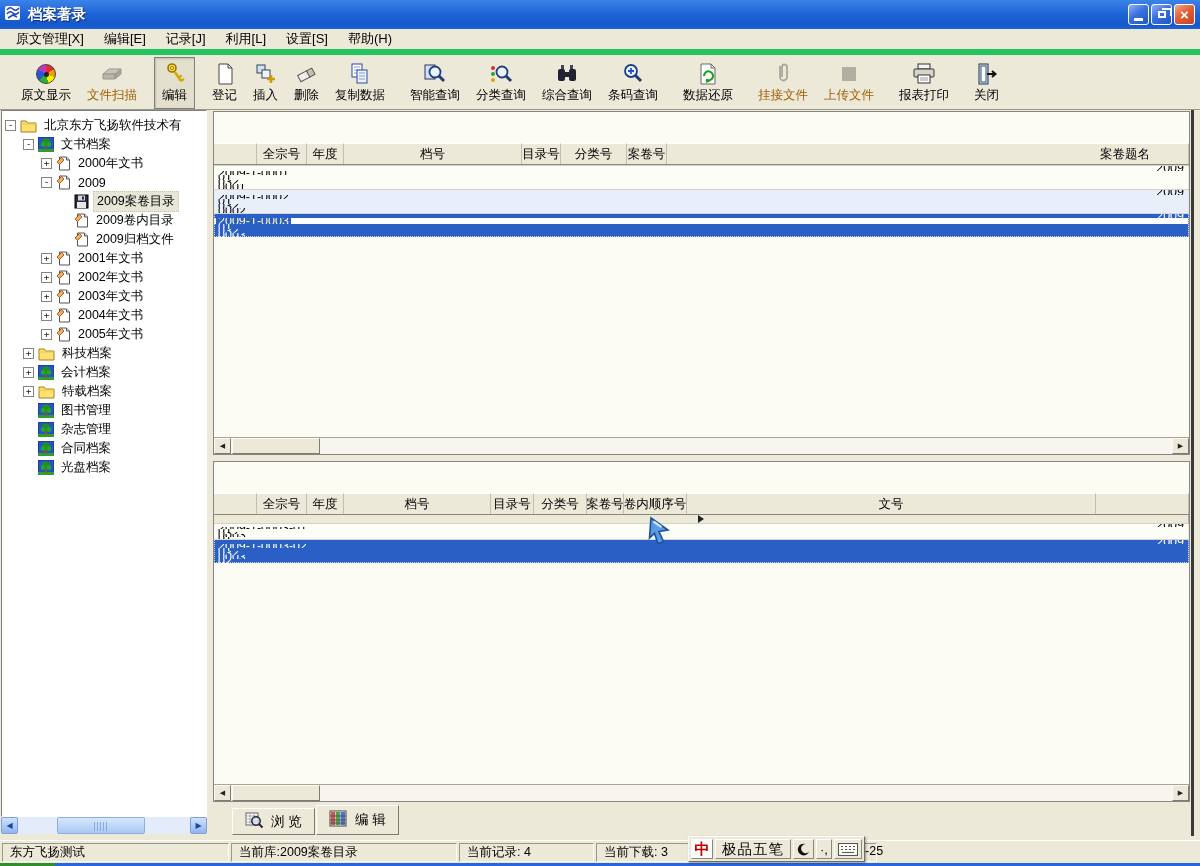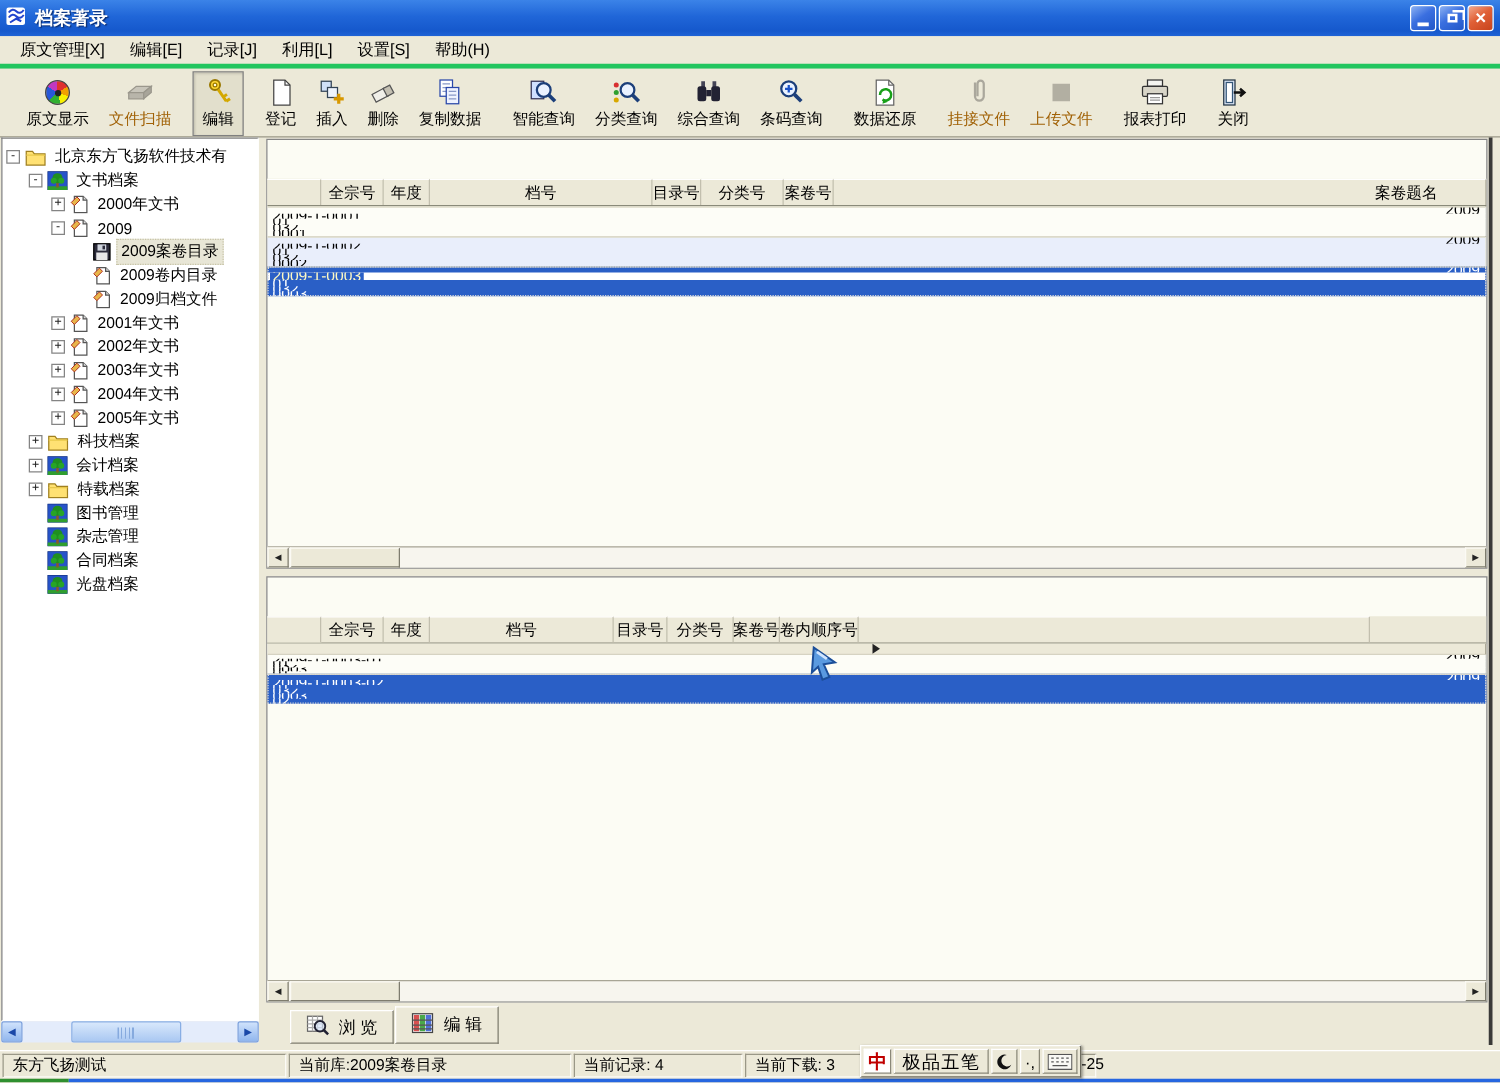--- a/index.html
+++ b/index.html
@@ -17,21 +17,21 @@
   .t-spacer{flex:1;}
   .wb{width:21px;height:21px;border:1px solid #fff;border-radius:3px;margin-left:2px;
     display:flex;align-items:center;justify-content:center;color:#fff;}
   .wb-min,.wb-rest{background:linear-gradient(145deg,#8db2f2 0%,#3a6fe0 45%,#2257c8 100%);}
   .wb-close{background:linear-gradient(145deg,#f4a98c 0%,#e06037 45%,#c8431c 100%);font-size:15px;font-weight:bold;line-height:1;}
   .g-min{width:9px;height:3px;background:#fff;margin-top:10px;}
   .g-rest{width:8px;height:7px;border:2px solid #fff;position:relative;}
   .g-rest::before{content:"";position:absolute;left:2px;top:-5px;width:8px;height:6px;border:2px solid #fff;border-left:none;border-bottom:none;}
   
   .menubar{position:absolute;left:0;top:29px;width:1200px;height:26px;background:#ece9d8;
-    border-bottom:4px solid #22c55e;display:flex;align-items:center;padding-left:6px;font-size:13px;}
+    border-bottom:6px solid #22c55e;display:flex;align-items:center;padding-left:6px;font-size:13px;}
   .mitem{padding:0 10px;line-height:24px;}
   
   .toolbar{position:absolute;left:0;top:55px;width:1200px;height:55px;background:#ece9d8;
     border-bottom:1px solid #9a9887;display:flex;align-items:flex-start;padding:2px 0 2px 4px;}
   .tbtn{display:flex;flex-direction:column;align-items:center;justify-content:flex-end;
     padding:2px 7px 4px;font-size:12.5px;white-space:nowrap;border:1px solid transparent;}
   .tbtn .ico{height:27px;display:flex;align-items:center;justify-content:center;}
   .tbtn.pressed{border:1px solid #808080;background:#e2dfcc;box-shadow:inset 1px 1px 2px rgba(0,0,0,.15);}
   .tbtn.disabled{color:#a16207;}
   .tsep{width:1px;background:#9a9887;box-shadow:1px 0 0 #fcfbf6;margin:3px 4px;}
@@ -604,20 +604,21 @@
 <div class="grid" id="grid-bottom">
   <div class="ghead gb-cols">
     <div class="hc" style="background:#ece9d8"></div>
     <div class="hc">全宗号</div>
     <div class="hc">年度</div>
     <div class="hc">档号</div>
     <div class="hc">目录号</div>
     <div class="hc">分类号</div>
     <div class="hc">案卷号</div>
     <div class="hc">卷内顺序号</div>
+    <div class="hc">文号</div>
     <div class="hc"></div>
   </div>
   <div class="grow row-a">
     <div class="selector">
         <span class="rowmark"></span>
       </div>
     <div class="c"></div>
     <div class="c ar">2009</div>
     <div class="c">2009-1-0003-01</div>
     <div class="c">01</div>

